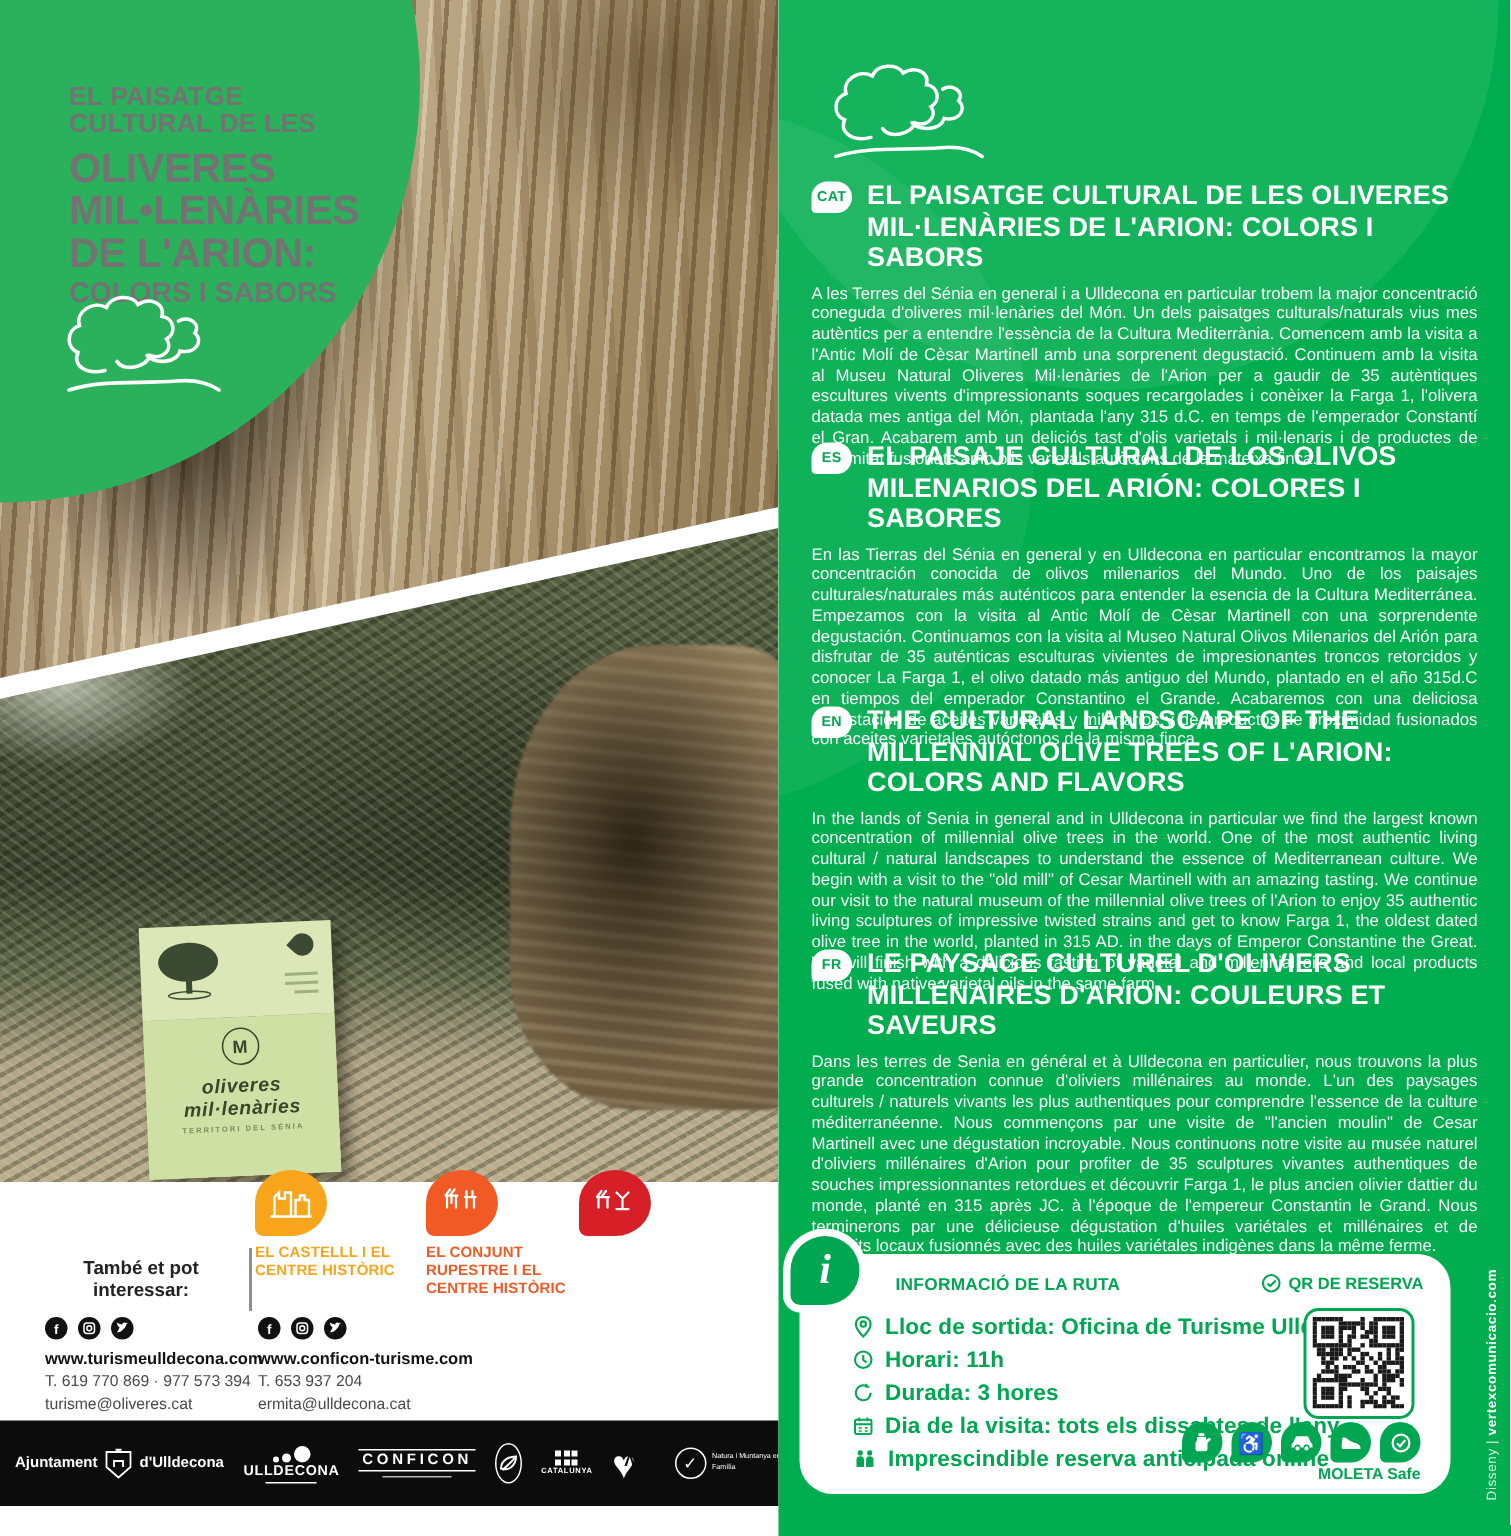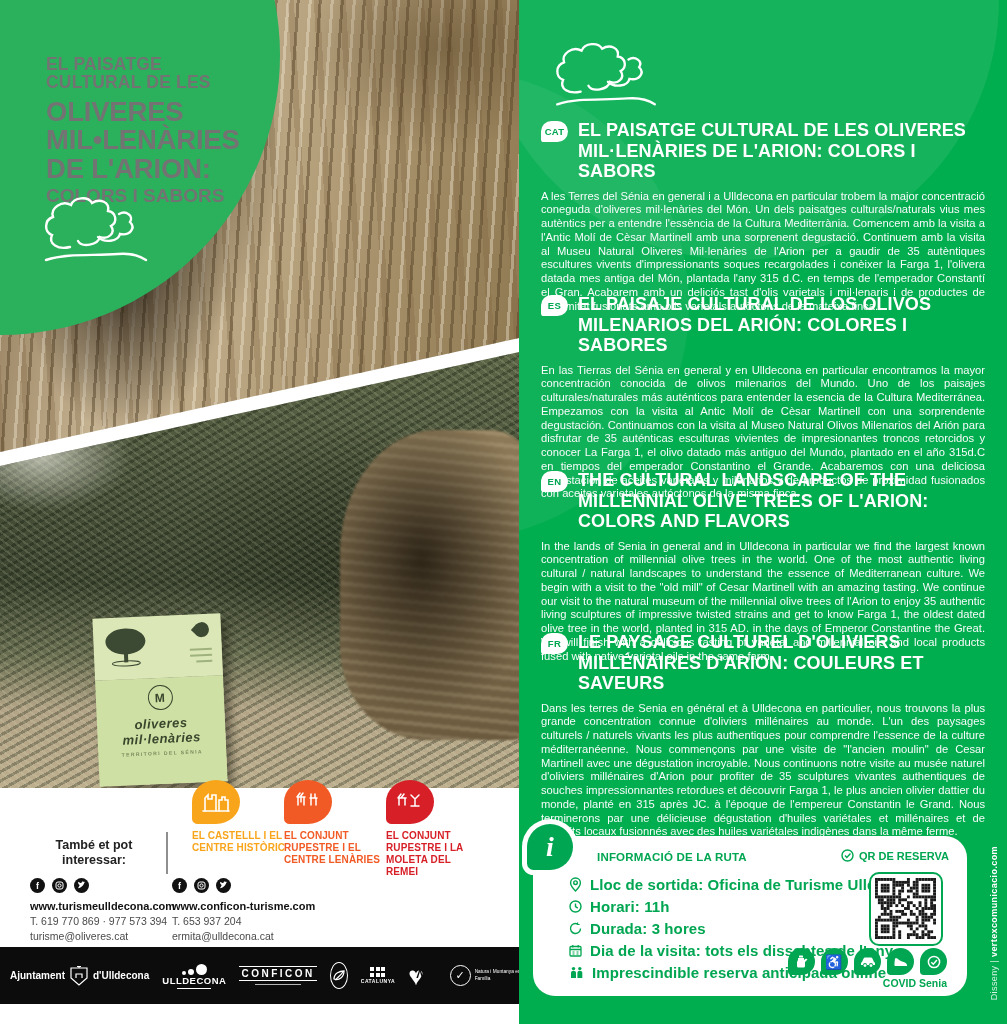--- a/index.html
+++ b/index.html
@@ -190,47 +190,46 @@
   </div>
   <svg class="cover-tree" width="112" height="82" viewBox="0 0 112 82" fill="none" stroke="#fff" stroke-width="2.4" stroke-linecap="round">
     <path d="M30 57 C18 60 8 54 12 45 C4 42 4 30 13 27 C10 18 22 10 31 15 C34 7 48 6 52 13 C60 8 70 12 68 21 C76 22 78 32 71 36 C76 43 68 50 60 47 C58 55 42 58 38 51"></path>
     <path d="M58 47 C64 53 78 52 80 44 C90 46 96 38 90 32 C94 26 86 20 79 24"></path>
     <path d="M6 70 C28 63 52 66 78 64 C90 63 100 66 106 70"></path>
   </svg>
 
   <div class="interest-label">També et pot interessar:</div>
   <div class="v-divider"></div>
 
-  <div class="cat-item" style="left:192px;">
+  <div class="cat-item" style="left:170px;">
     <div class="cat-blob c-yellow">
       <svg width="28" height="24" viewBox="0 0 28 24" fill="none" stroke="#fff" stroke-width="1.6" stroke-linecap="round">
         <path d="M3 21 V8 l3 -3 v4 h4 V5 h4 v16"></path>
           <path d="M17 21 V10 h3 V7 h3 v3 h3 v11"></path>
           <path d="M1 21 h26"></path>
       </svg>
     </div>
     <div class="cat-label t-yellow">EL CASTELLL I EL CENTRE HISTÒRIC</div>
   </div>
   <div class="cat-item" style="left:284px;">
     <div class="cat-blob c-orange">
       <svg width="30" height="22" viewBox="0 0 30 22" fill="none" stroke="#fff" stroke-width="1.5" stroke-linecap="round">
         <path d="M4 6 l3 -4 M7 6 l3 -4 M4 6 h8 M5 6 v8 M11 6 v8 M8 6 v5"></path>
         <path d="M18 7 v-4 M22 7 v-4 M17 7 h7 M18 7 v7 M23 7 v7"></path>
       </svg>
     </div>
-    <div class="cat-label t-orange">EL CONJUNT RUPESTRE I EL CENTRE LENÀRIES</div>
+    <div class="cat-label t-orange">EL CONJUNT RUPESTRE I EL CENTRE HISTÒRIC</div>
   </div>
   <div class="cat-item" style="left:386px;">
     <div class="cat-blob c-red">
       <svg width="30" height="22" viewBox="0 0 30 22" fill="none" stroke="#fff" stroke-width="1.5" stroke-linecap="round">
         <path d="M3 7 l3 -4 M6 7 l3 -4 M3 7 h8 M4 7 v7 M10 7 v7"></path>
         <path d="M16 4 l4 4 l4 -4 M20 8 v7 M16 15 h8"></path>
       </svg>
     </div>
-    <div class="cat-label t-red">EL CONJUNT RUPESTRE I  LA MOLETA DEL REMEI</div>
   </div>
 
   <div class="contact" style="left:30px;">
     <div class="socials">
       <span class="soc">f</span>
       <span class="soc">
         <svg width="9" height="9" viewBox="0 0 9 9" fill="none" stroke="#fff" stroke-width="1">
             <rect x="1" y="1" width="7" height="7" rx="2"></rect>
             <circle cx="4.5" cy="4.5" r="1.6"></circle>
           </svg>
@@ -676,21 +675,21 @@
               <path d="M1.5 7 L2 2.5 C3.5 2 5 2.5 6 4 L9 5.5 C11.5 6.2 13.8 7 14 9 L14 10 H1.8 C1.3 9 1.3 8 1.5 7 Z"></path>
             </svg>
         </span>
         <span class="feat-blob">
           <svg width="16" height="16" viewBox="0 0 16 16" fill="none" stroke="#fff" stroke-width="1.5">
               <circle cx="8" cy="8" r="5.6"></circle>
               <path d="M5.3 8.2 l2 2 L10.9 6"></path>
             </svg>
         </span>
       </div>
-      <div class="covid">COVID Senia</div>
+      <div class="covid">MOLETA Safe</div>
     </div>
 
     <div class="credit">
       <span>Disseny | </span><b>vertexcomunicacio.com</b>
     </div>
   </div>
 
 </div>
 
 </body></html>

